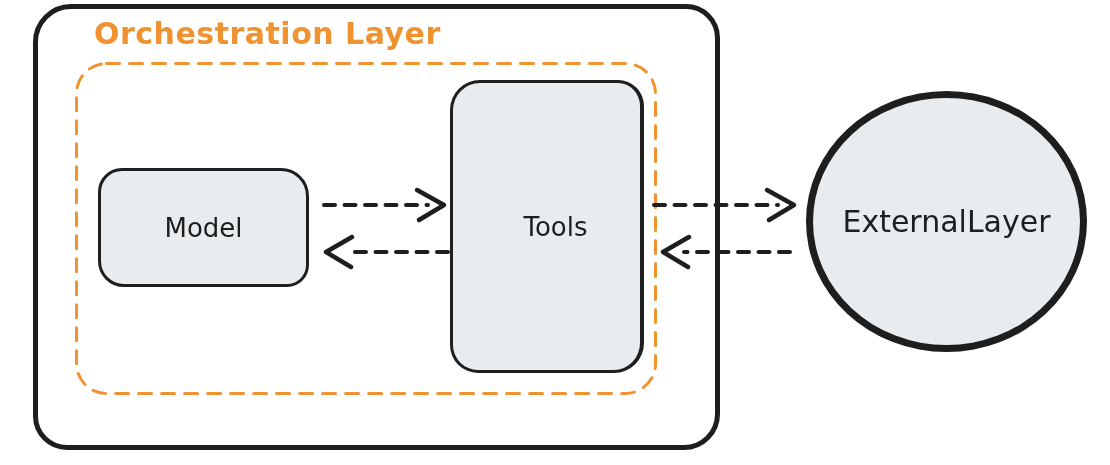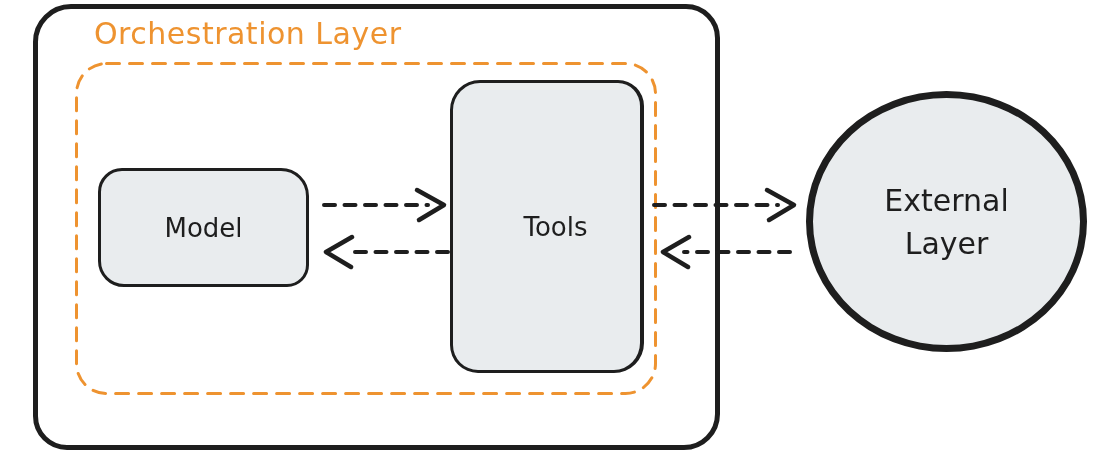--- a/index.html
+++ b/index.html
@@ -27,21 +27,21 @@
     border: 5px solid var(--stroke);
     border-radius: 38px 34px 36px 34px;
     background: transparent;
   }
   .layer-title {
     position: absolute;
     left: 94px; top: 14px;
     font-size: 30px;
     line-height: 40px;
     letter-spacing: 0.5px;
-    font-weight: 400;
+    font-weight: 700;
     color: var(--accent);
     white-space: nowrap;
   }
   .node {
     position: absolute;
     background: var(--fill);
     border: 3.5px solid var(--stroke);
     display: flex;
     align-items: center;
     justify-content: center;
@@ -61,21 +61,21 @@
     border-right-width: 4.5px;
     padding-left: 18px;
   }
   .node-external {
     left: 806px; top: 91px;
     width: 281px; height: 261px;
     border: 7px solid var(--stroke);
     border-radius: 50%;
     font-size: 30px;
     line-height: 43px;
-    flex-direction: column;
+    flex-direction: row;
     text-align: right;
   }
   .overlay {
     position: absolute;
     left: 0; top: 0;
     width: 1110px; height: 465px;
     pointer-events: none;
   }
   .dashed-boundary {
     fill: none;

